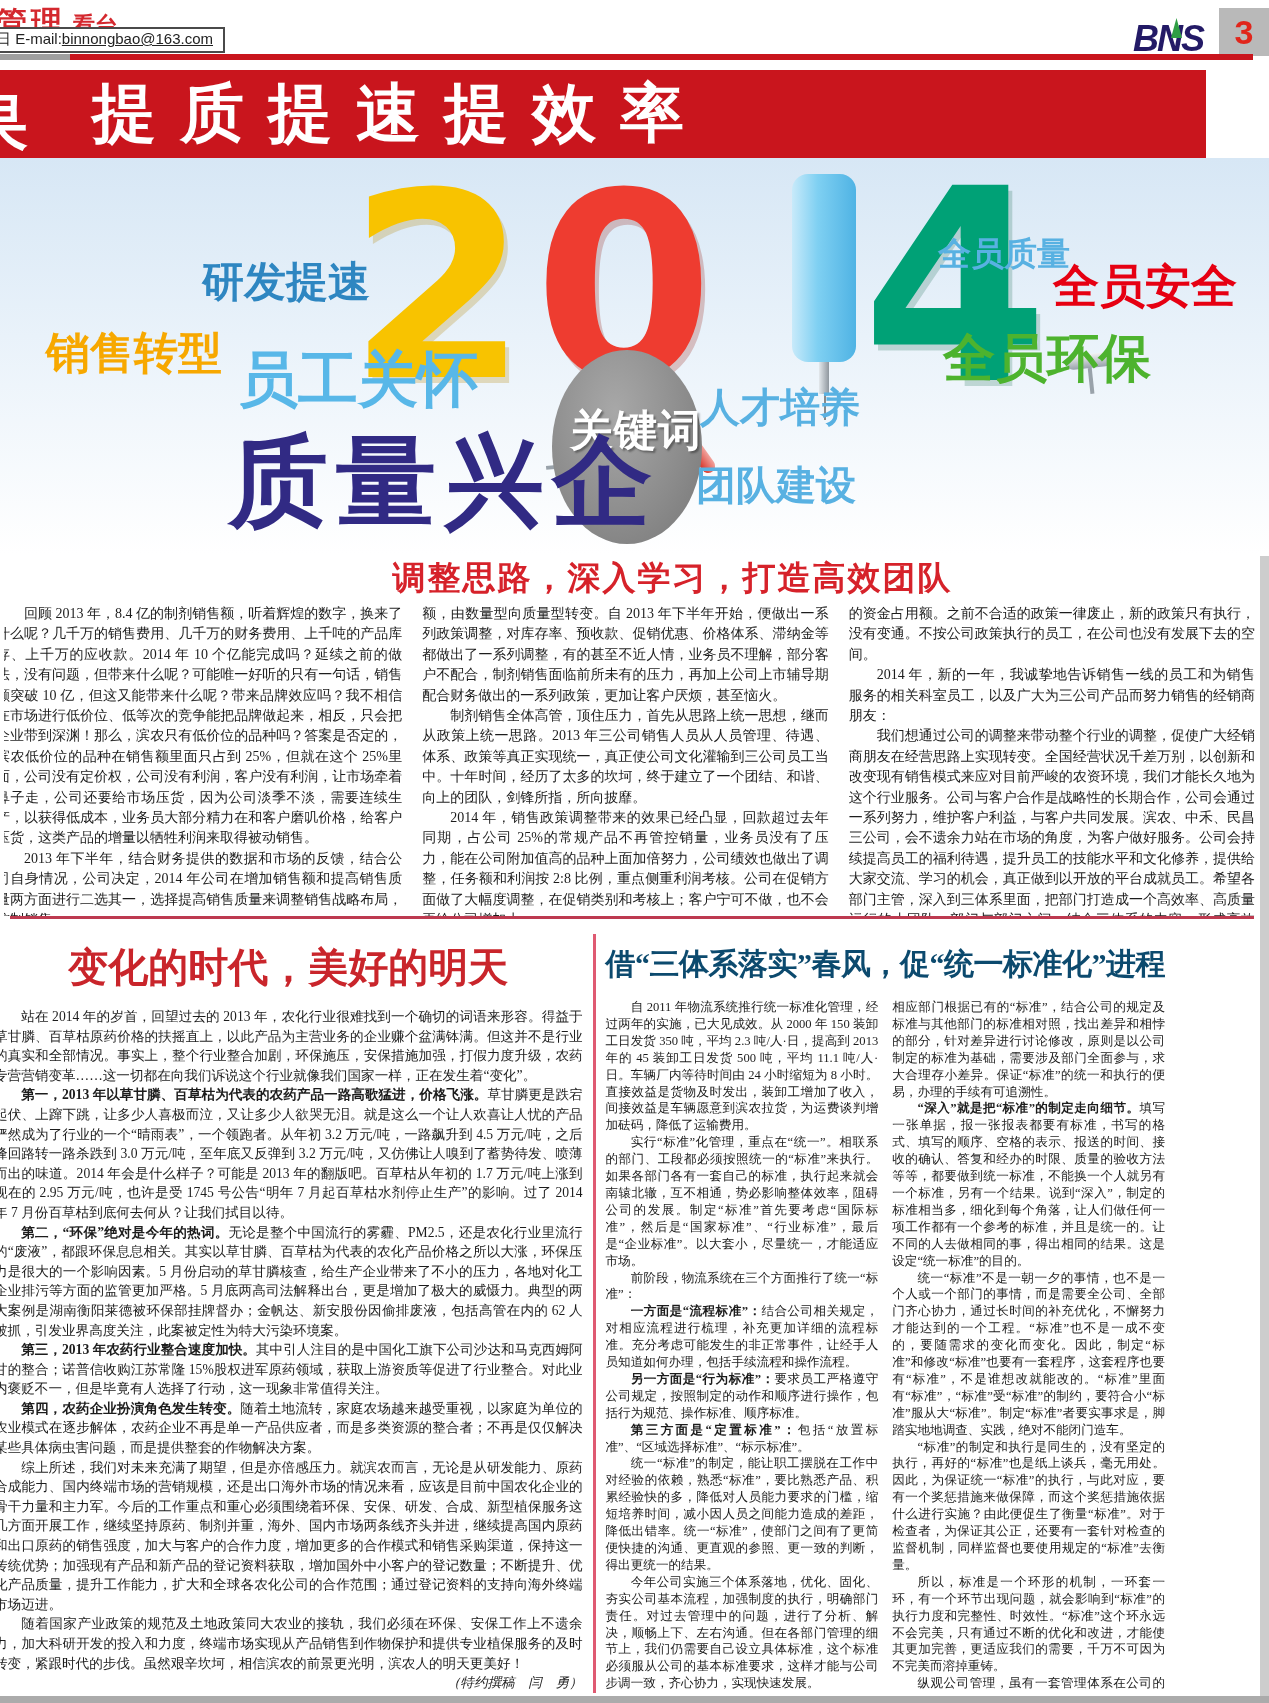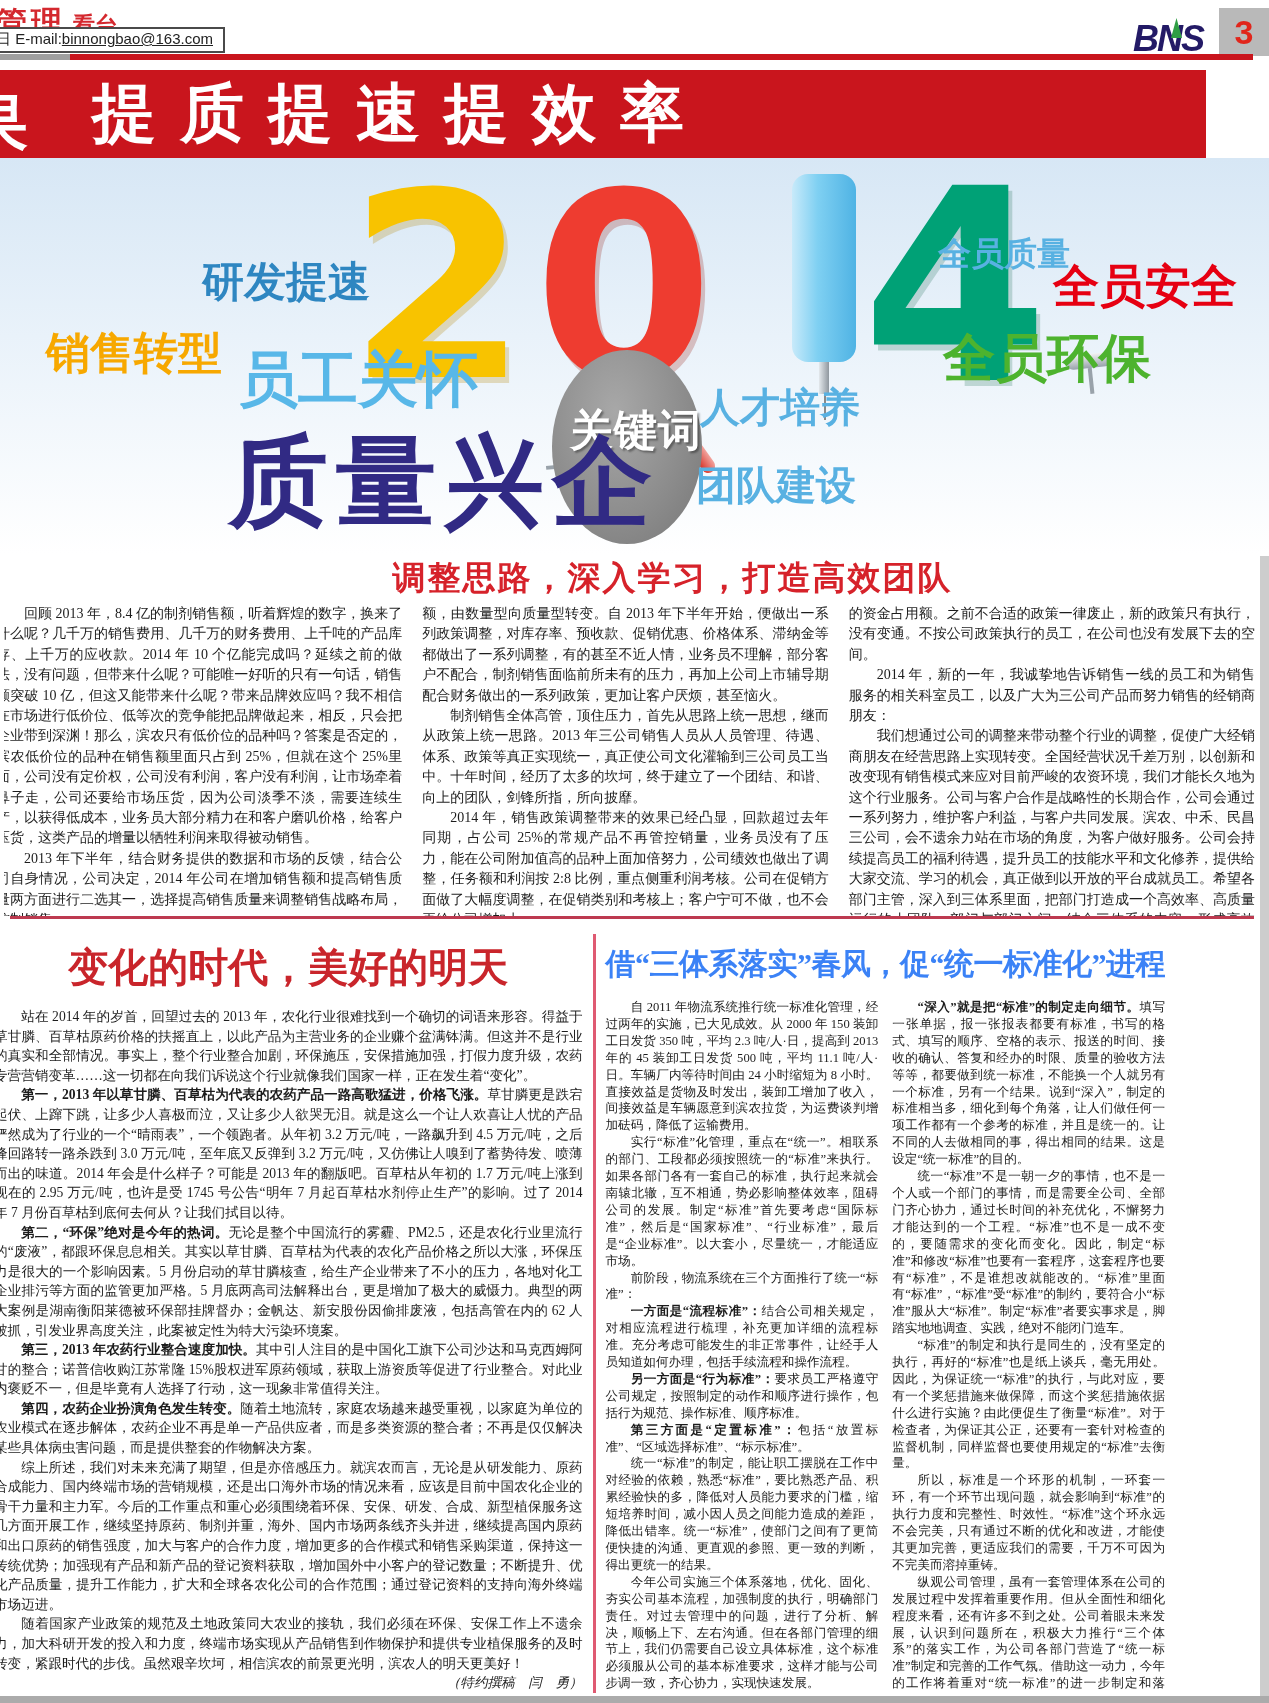--- a/index.html
+++ b/index.html
@@ -87,21 +87,21 @@
   .edge-right{position:absolute;top:556px;right:0;bottom:6px;width:9px;background:#cdcdcd;}
   .edge-bottom{position:absolute;left:0;right:0;bottom:0;height:7px;background:#ababab;}
 
   
   .bottom{position:absolute;top:928px;left:0;width:1167px;bottom:10px;display:flex;overflow:hidden;}
   .left-article{width:624px;margin-left:-6px;padding-right:8px;}
   .left-article h2{margin:12px 0 12px;text-align:center;font-size:40px;font-weight:bold;color:#c9252b;}
   .left-article .article-body{font-size:13.6px;line-height:19.6px;text-align:justify;}
   .divider-v{width:3px;background:#df5a72;margin:6px 10px 0 2px;}
   .right-article{flex:1;padding-right:2px;}
-  .right-article h2{margin:16px 0 14px;text-align:center;font-size:30px;font-weight:bold;color:#3b82f6;
+  .right-article h2{margin:16px 0 14px;text-align:center;font-size:30px;font-weight:bold;color:#0c4a6e;
                     letter-spacing:-0.5px;white-space:nowrap;}
   .right-cols{display:flex;gap:14px;}
   .right-col{flex:1;font-size:12.6px;line-height:16.9px;text-align:justify;}
 </style>
 </head>
 <body>
 
 <header class="hdr">
   <div class="masthead">
     <span class="mast-main">管理</span><span class="mast-sub">看台</span>
@@ -191,20 +191,21 @@
           <p>前阶段，物流系统在三个方面推行了统一“标准”：</p>
           <p><strong>一方面是“流程标准”：</strong>结合公司相关规定，对相应流程进行梳理，补充更加详细的流程标准。充分考虑可能发生的非正常事件，让经手人员知道如何办理，包括手续流程和操作流程。</p>
           <p><strong>另一方面是“行为标准”：</strong>要求员工严格遵守公司规定，按照制定的动作和顺序进行操作，包括行为规范、操作标准、顺序标准。</p>
           <p><strong>第三方面是“定置标准”：</strong>包括“放置标准”、“区域选择标准”、“标示标准”。</p>
           <p>统一“标准”的制定，能让职工摆脱在工作中对经验的依赖，熟悉“标准”，要比熟悉产品、积累经验快的多，降低对人员能力要求的门槛，缩短培养时间，减小因人员之间能力造成的差距，降低出错率。统一“标准”，使部门之间有了更简便快捷的沟通、更直观的参照、更一致的判断，得出更统一的结果。</p>
           <p>今年公司实施三个体系落地，优化、固化、夯实公司基本流程，加强制度的执行，明确部门责任。对过去管理中的问题，进行了分析、解决，顺畅上下、左右沟通。但在各部门管理的细节上，我们仍需要自己设立具体标准，这个标准必须服从公司的基本标准要求，这样才能与公司步调一致，齐心协力，实现快速发展。</p>
           <p>2014 年标准化推行，要从细节着手，借助三个体系，做好标准化制定工作和落实执行，重点方向在于“横向”和“深入”。</p>
           <p><strong>“横向”就是与相关的其他部门对制定的标准进行讨论、修改，形成相应部门都认可并易于执行的“统一标准”。</strong></p>
         </div>
       <div class="right-col" id="right-col-1">
+          <p class="noindent">相应部门根据已有的“标准”，结合公司的规定及标准与其他部门的标准相对照，找出差异和相悖的部分，针对差异进行讨论修改，原则是以公司制定的标准为基础，需要涉及部门全面参与，求大合理存小差异。保证“标准”的统一和执行的便易，办理的手续有可追溯性。</p>
           <p><strong>“深入”就是把“标准”的制定走向细节。</strong>填写一张单据，报一张报表都要有标准，书写的格式、填写的顺序、空格的表示、报送的时间、接收的确认、答复和经办的时限、质量的验收方法等等，都要做到统一标准，不能换一个人就另有一个标准，另有一个结果。说到“深入”，制定的标准相当多，细化到每个角落，让人们做任何一项工作都有一个参考的标准，并且是统一的。让不同的人去做相同的事，得出相同的结果。这是设定“统一标准”的目的。</p>
           <p>统一“标准”不是一朝一夕的事情，也不是一个人或一个部门的事情，而是需要全公司、全部门齐心协力，通过长时间的补充优化，不懈努力才能达到的一个工程。“标准”也不是一成不变的，要随需求的变化而变化。因此，制定“标准”和修改“标准”也要有一套程序，这套程序也要有“标准”，不是谁想改就能改的。“标准”里面有“标准”，“标准”受“标准”的制约，要符合小“标准”服从大“标准”。制定“标准”者要实事求是，脚踏实地地调查、实践，绝对不能闭门造车。</p>
           <p>“标准”的制定和执行是同生的，没有坚定的执行，再好的“标准”也是纸上谈兵，毫无用处。因此，为保证统一“标准”的执行，与此对应，要有一个奖惩措施来做保障，而这个奖惩措施依据什么进行实施？由此便促生了衡量“标准”。对于检查者，为保证其公正，还要有一套针对检查的监督机制，同样监督也要使用规定的“标准”去衡量。</p>
           <p>所以，标准是一个环形的机制，一环套一环，有一个环节出现问题，就会影响到“标准”的执行力度和完整性、时效性。“标准”这个环永远不会完美，只有通过不断的优化和改进，才能使其更加完善，更适应我们的需要，千万不可因为不完美而溶掉重铸。</p>
           <p>纵观公司管理，虽有一套管理体系在公司的发展过程中发挥着重要作用。但从全面性和细化程度来看，还有许多不到之处。公司着眼未来发展，认识到问题所在，积极大力推行“三个体系”的落实工作，为公司各部门营造了“统一标准”制定和完善的工作气氛。借助这一动力，今年的工作将着重对“统一标准”的进一步制定和落实，巩固前期的工作成果，优化、全面、深入做好“统一标准”的制定和落实。</p>
         </div>
     </div>
   </article>
 </section>
 

